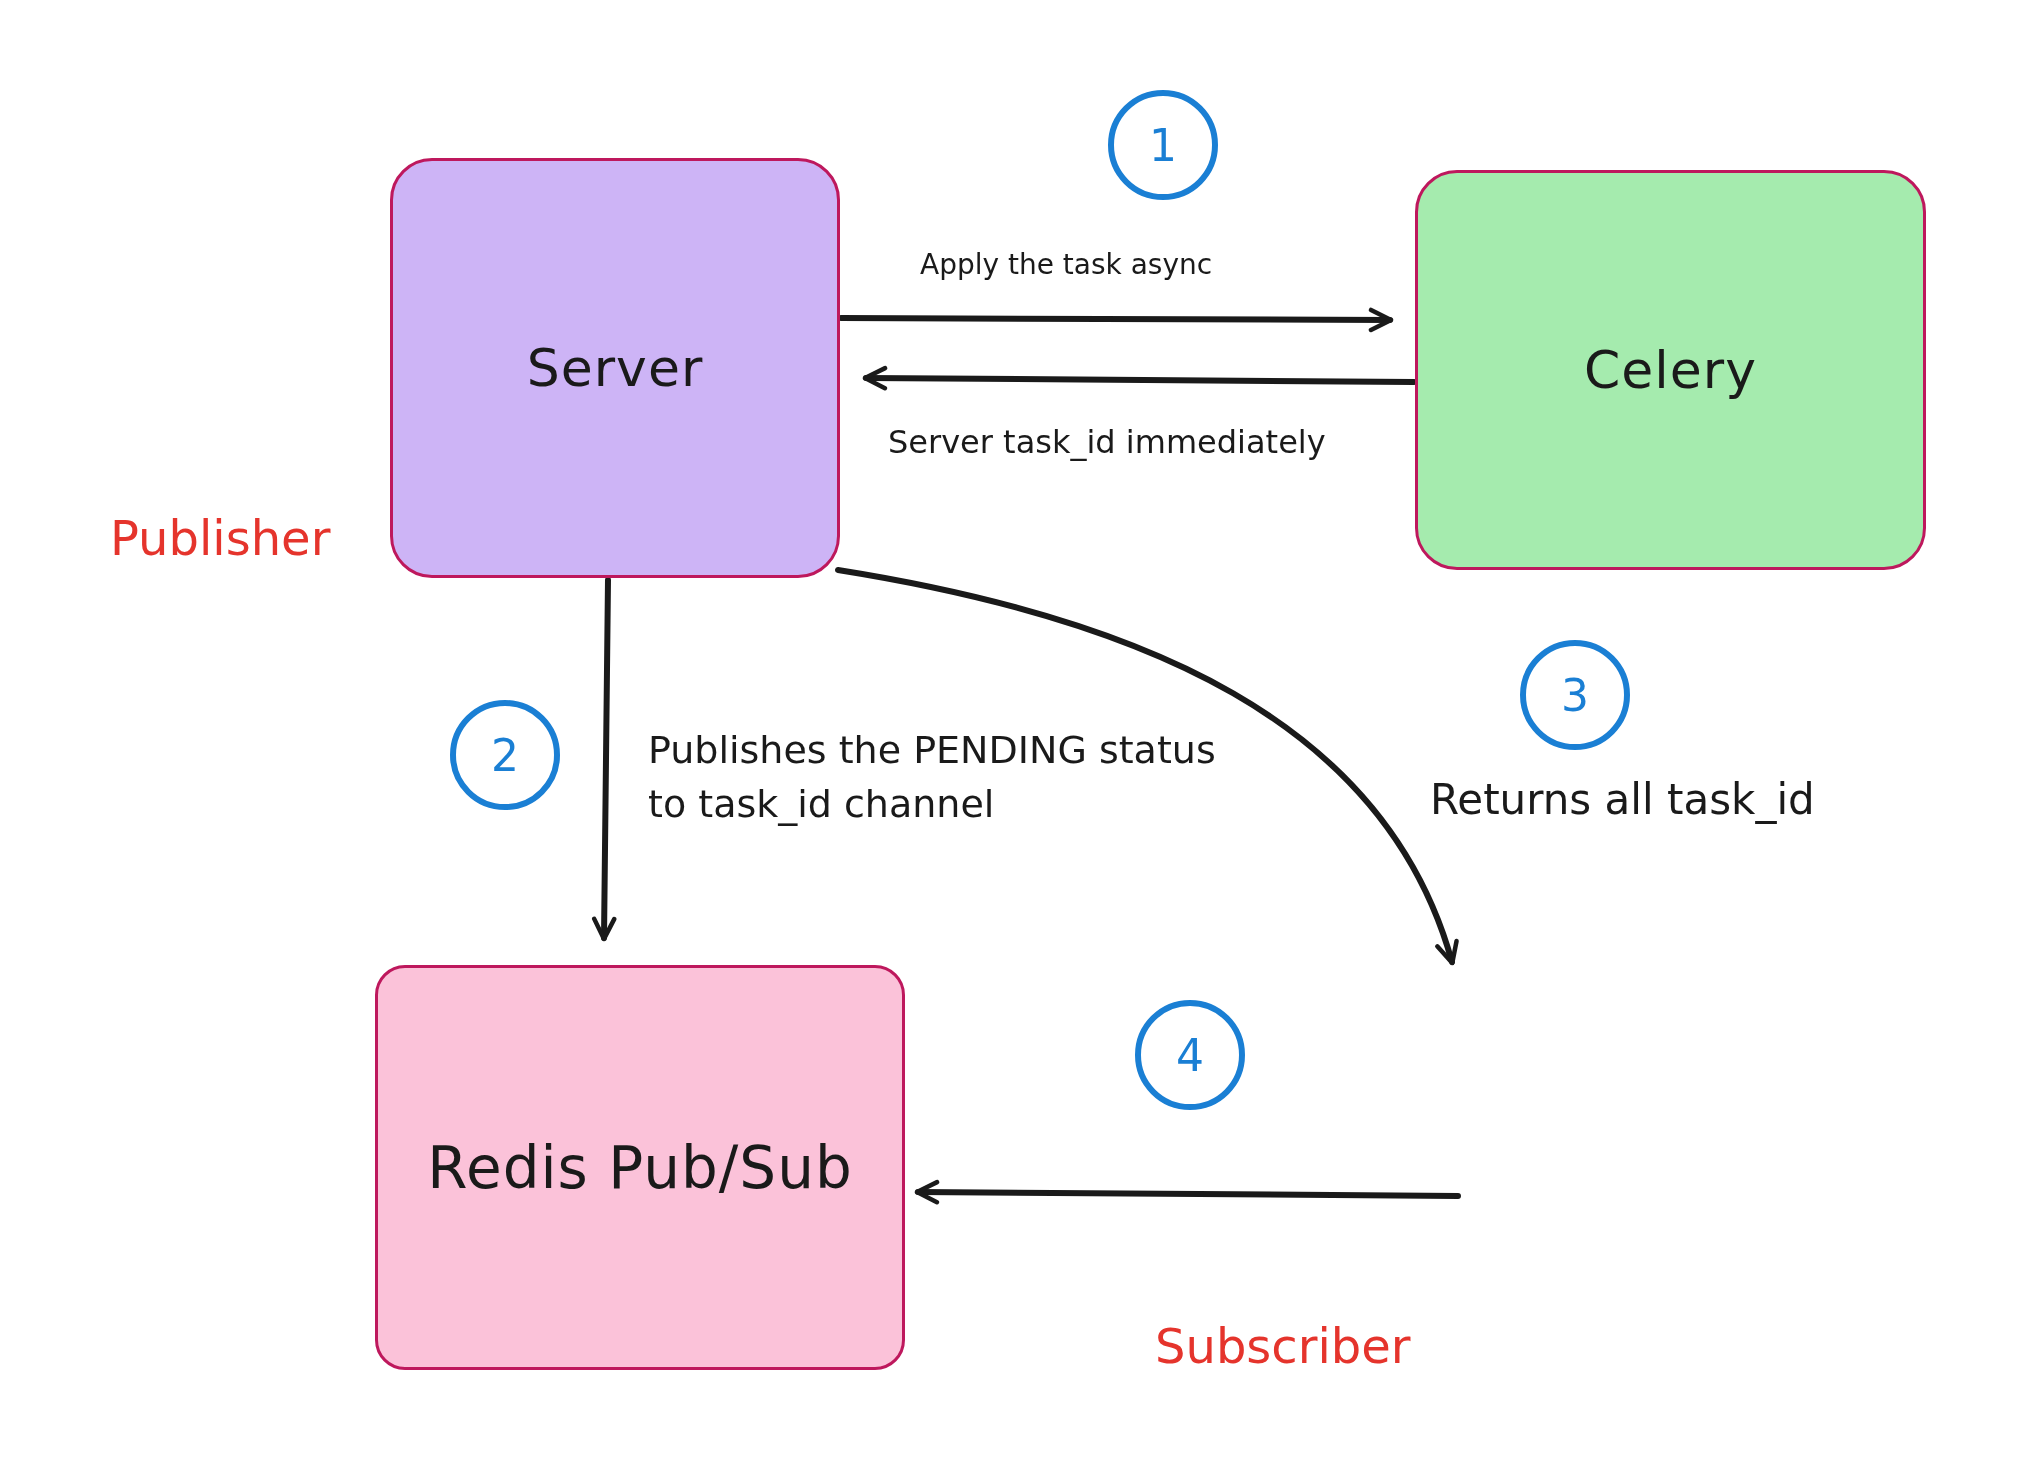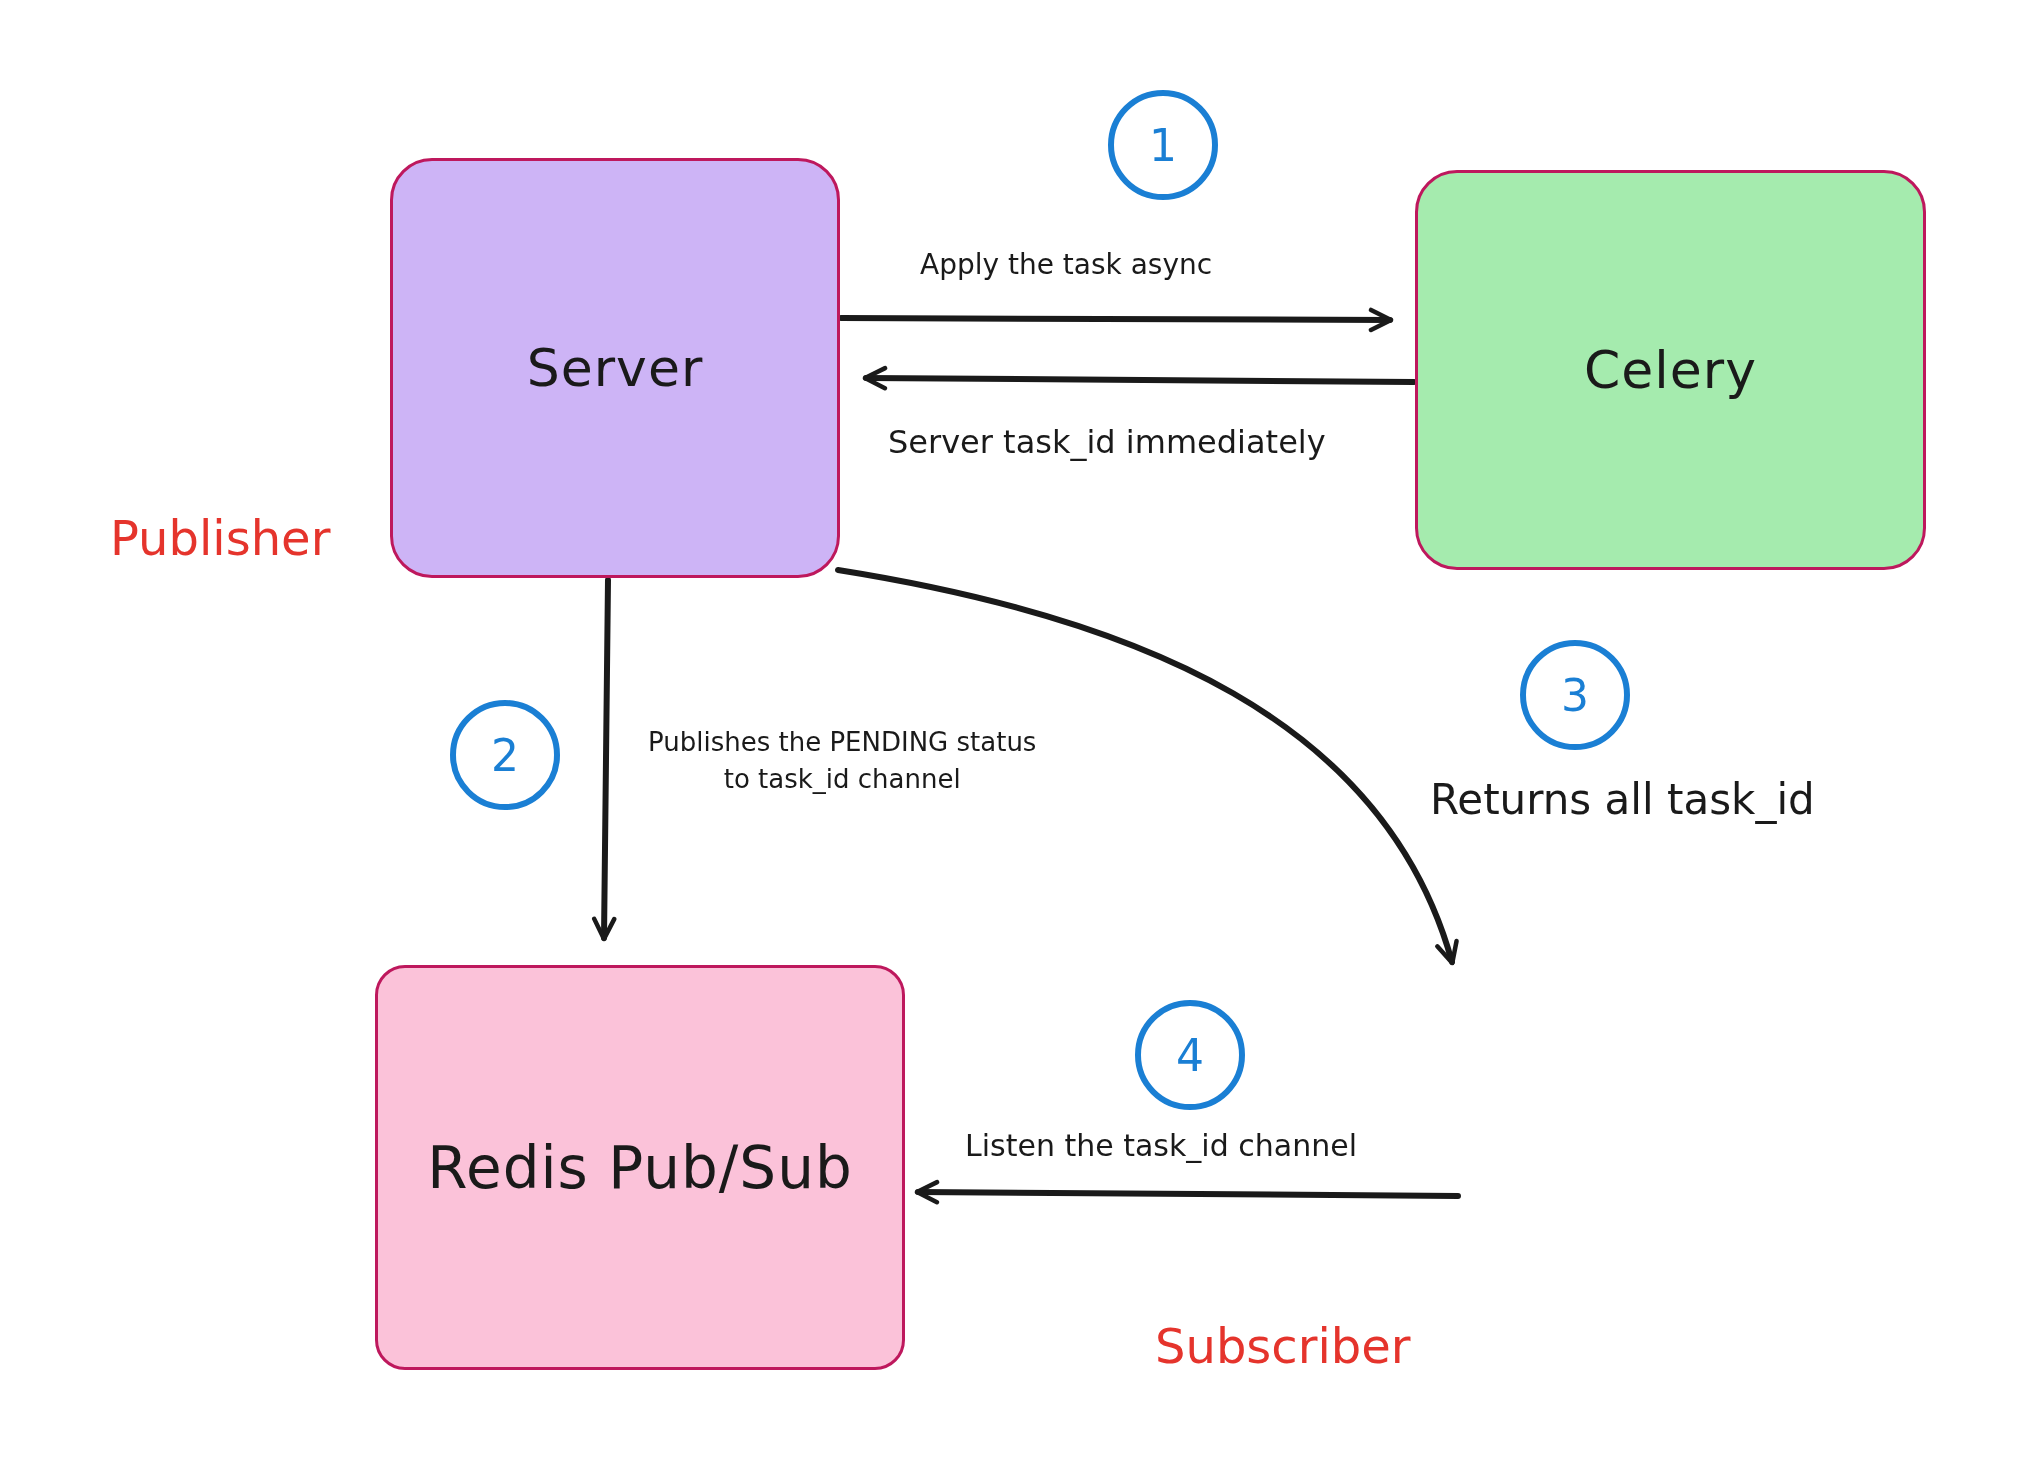--- a/index.html
+++ b/index.html
@@ -53,21 +53,21 @@
 
   .edge-label {
     position: absolute;
     font-family: "DejaVu Sans", sans-serif;
     color: #1a1a1a;
     white-space: pre;
     line-height: 1.42;
   }
   #lbl-apply    { left:920px;  top:245px;  font-size:28px;text-align:center; }
   #lbl-returns  { left:888px;  top:420px;  font-size:32px; }
-  #lbl-publish  { left:648px;  top:724px;  font-size:26px;text-align:center; }
+  #lbl-publish  { left:648px;  top:724px;  font-size:38px; }
   #lbl-returnall{ left:1430px; top:770px;  font-size:42px; }
   #lbl-listen   { left:965px;  top:1125px; font-size:30px; }
 
   .role-label {
     position: absolute;
     font-family: "DejaVu Sans", sans-serif;
     color: #E5342C;
     font-size: 48px;
     white-space: nowrap;
   }
@@ -143,20 +143,19 @@
 
   <div class="edge-label" id="lbl-apply">Apply the task async</div>
 
   <div class="edge-label" id="lbl-returns">Server task_id immediately</div>
 
   <div class="edge-label" id="lbl-publish">Publishes the PENDING status
 to task_id channel</div>
 
   <div class="edge-label" id="lbl-returnall">Returns all task_id</div>
 
-  <div class="edge-label" id="lbl-listen">Listen the task_id channel</div>
 
   <div class="step-badge" id="step-1">1</div>
   <div class="step-badge" id="step-2">2</div>
   <div class="step-badge" id="step-3">3</div>
   <div class="step-badge" id="step-4">4</div>
 
 </div>
 
 </body></html>

